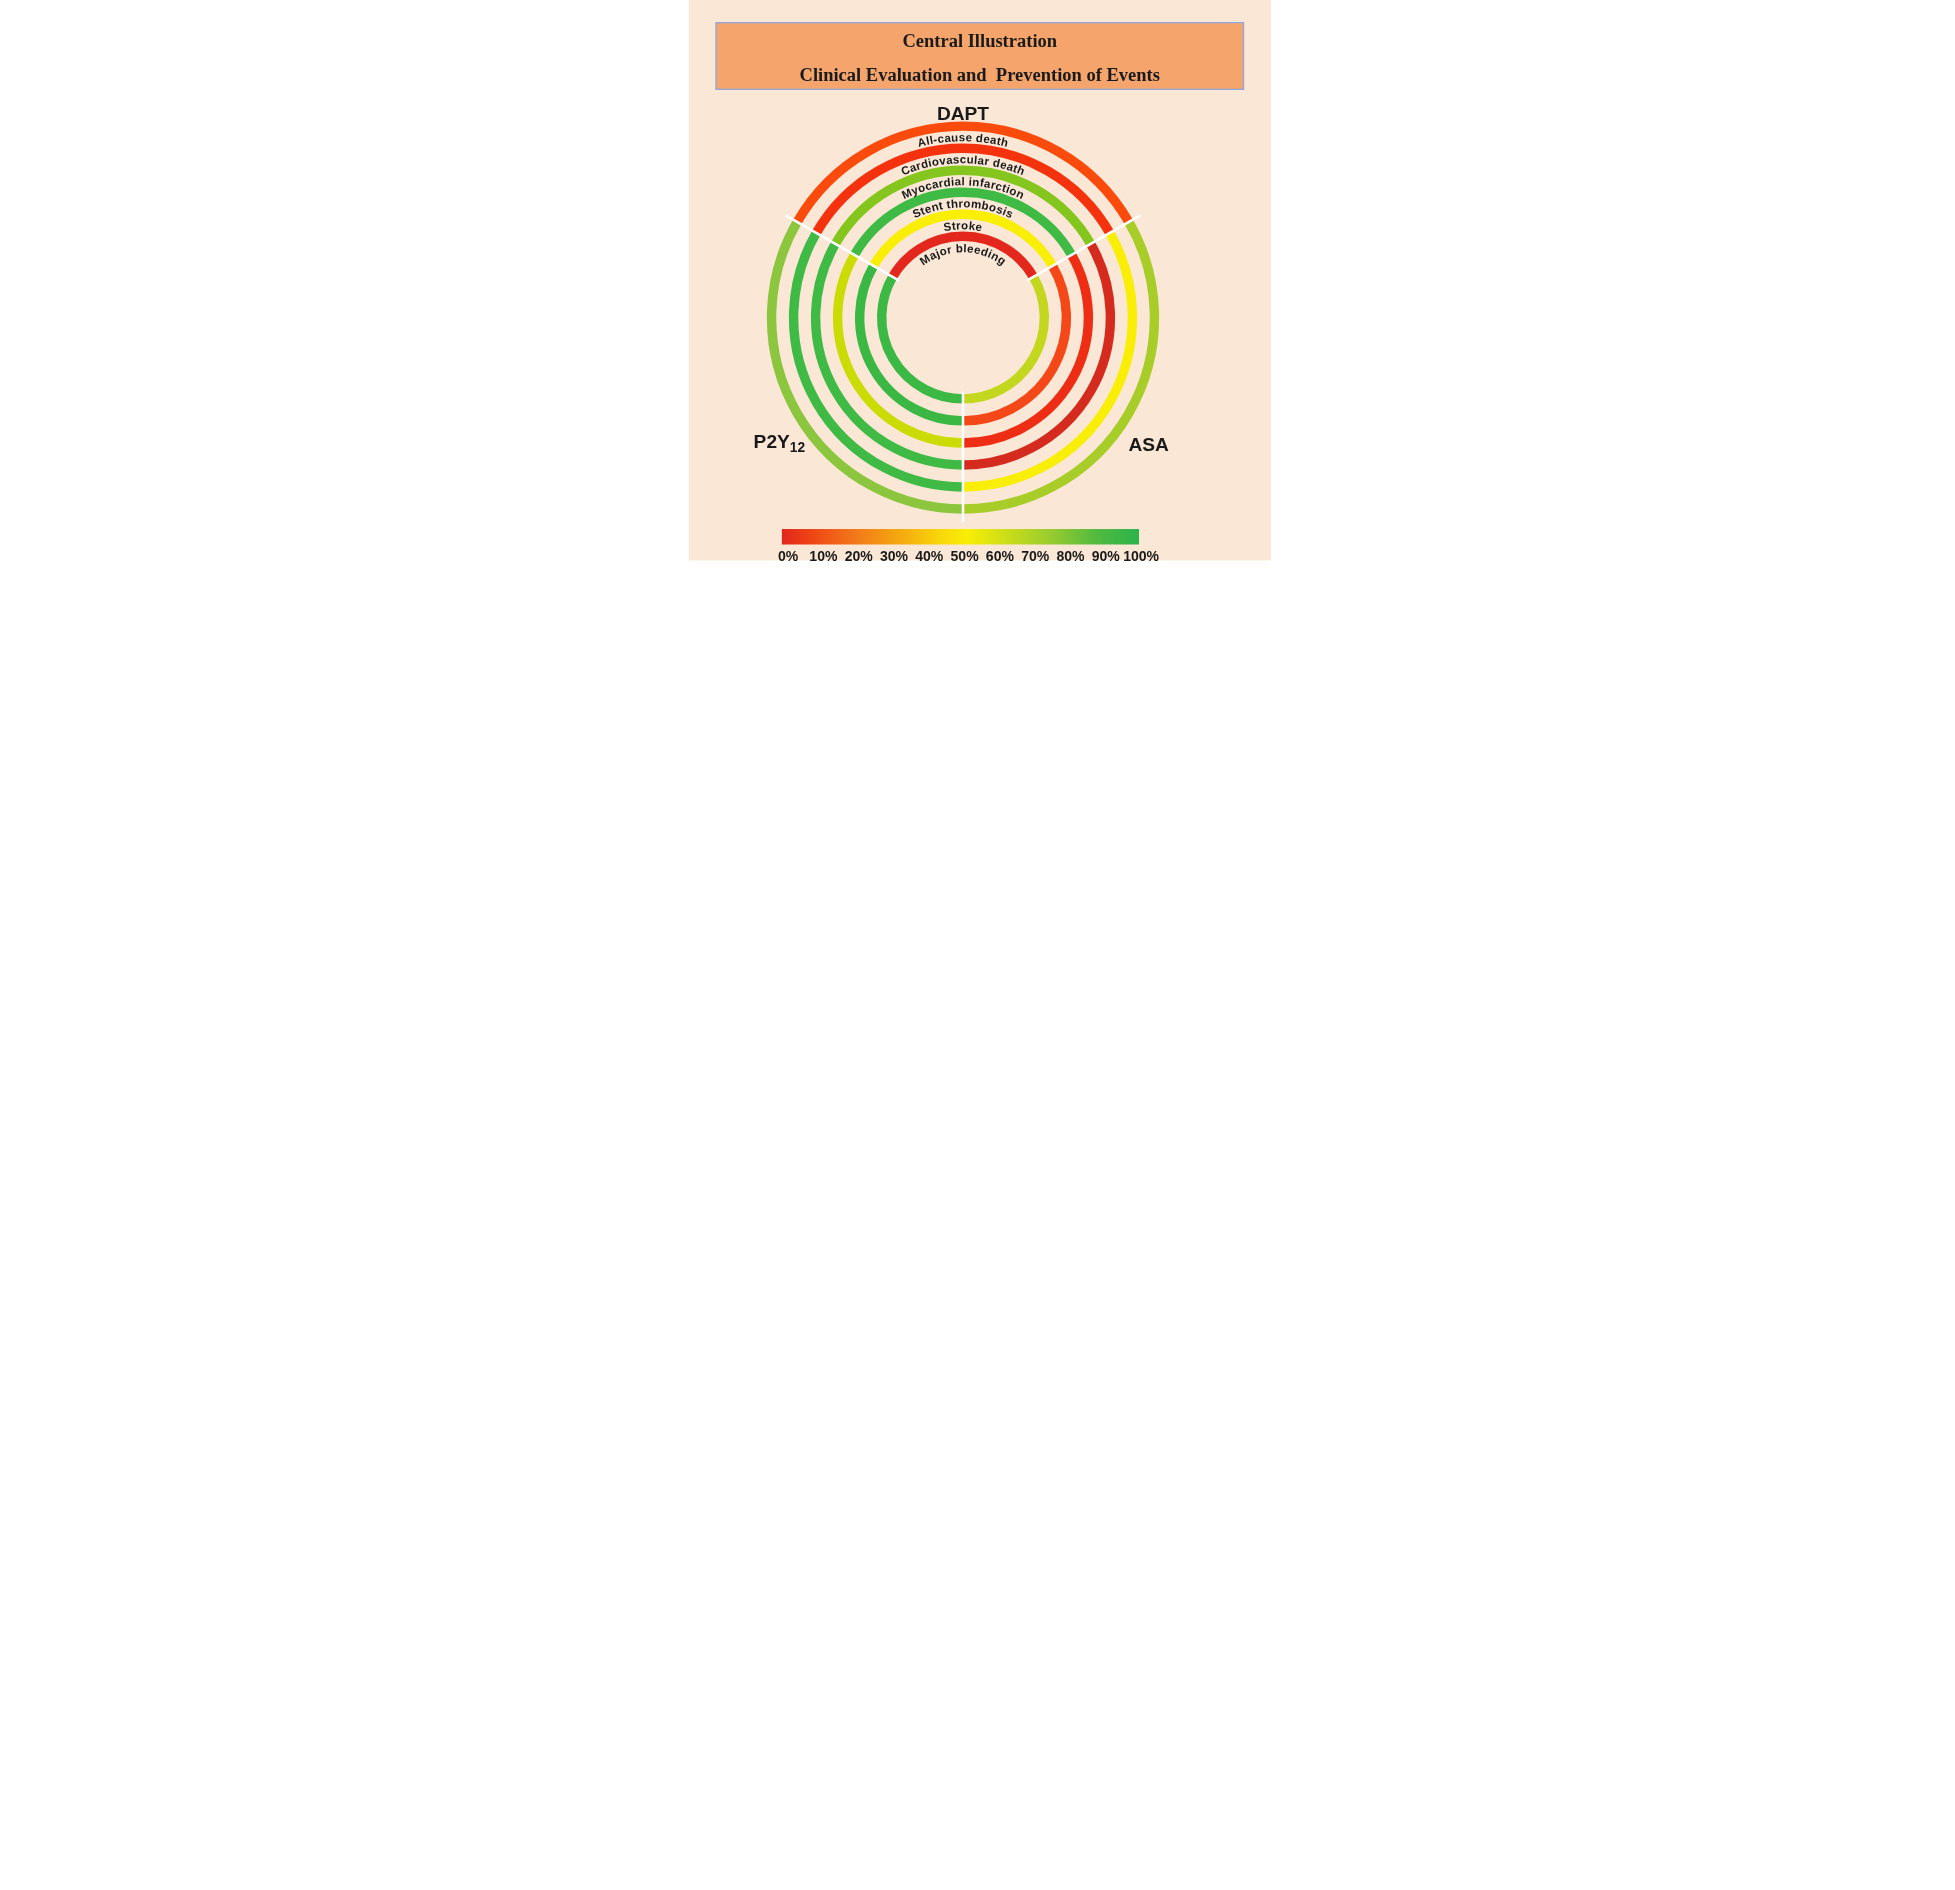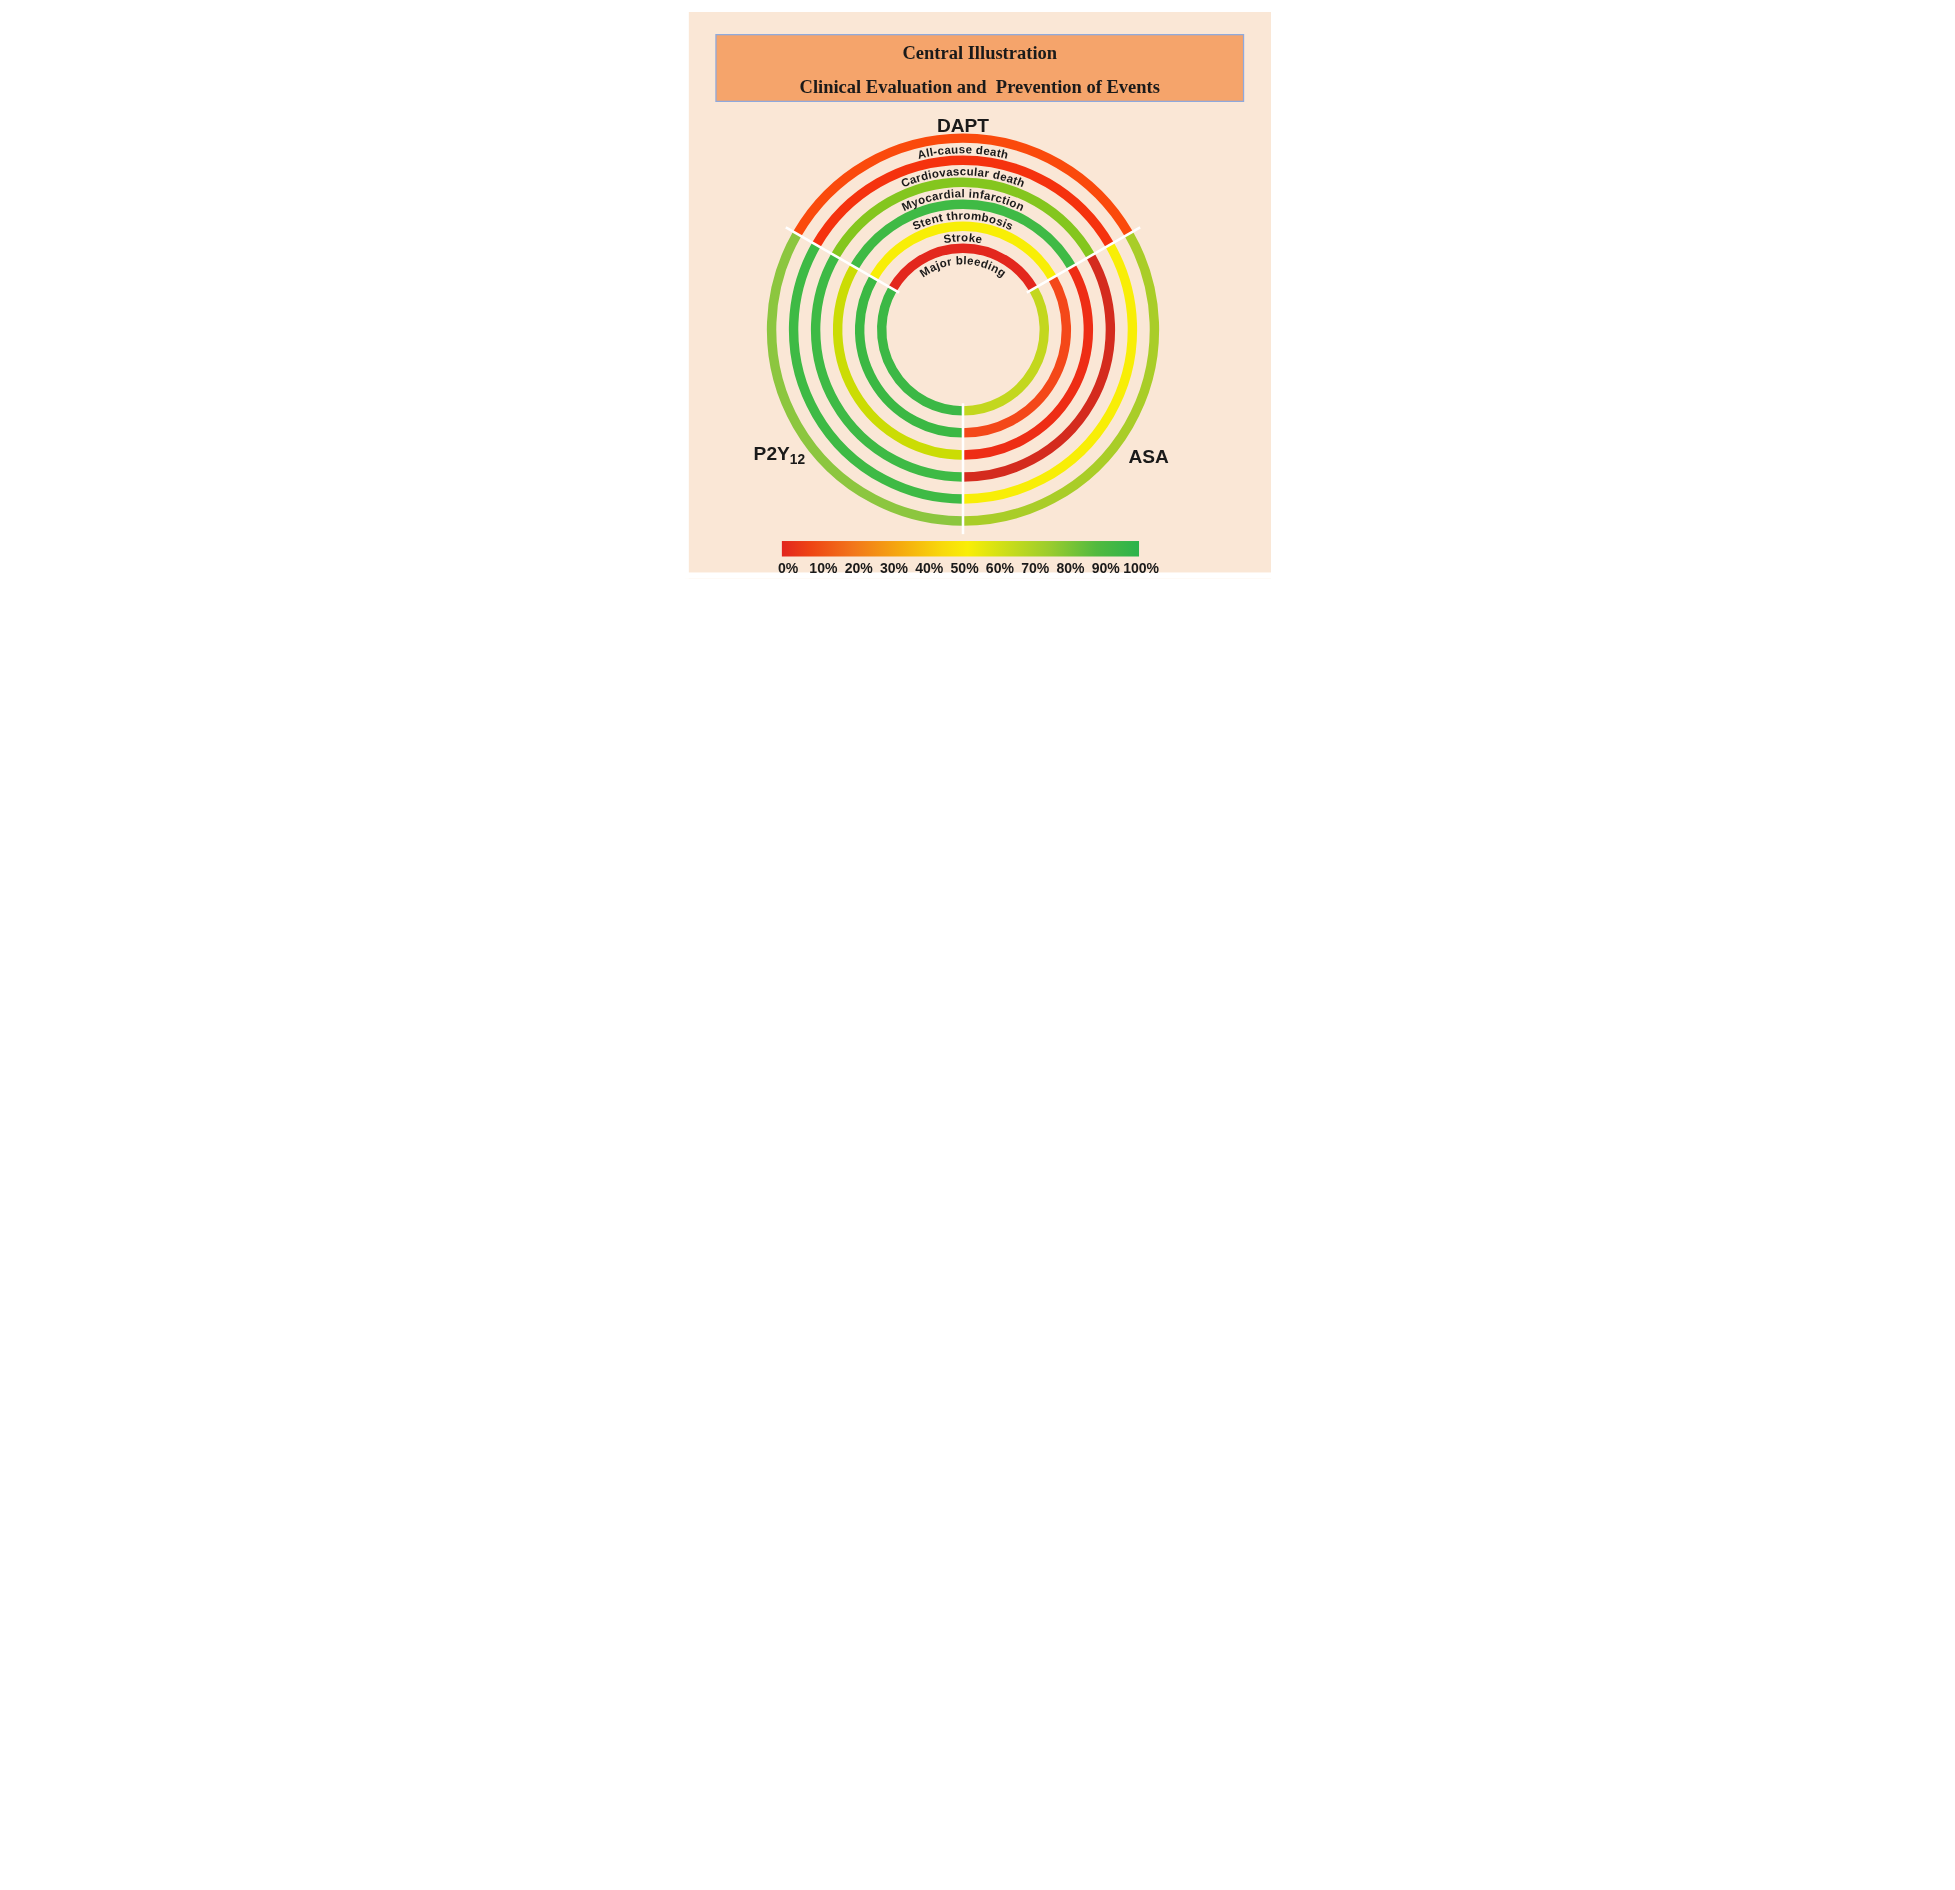--- a/index.html
+++ b/index.html
@@ -1,16 +1,16 @@
 <!DOCTYPE html>
 <html style="font-size:8.5px"><head>
 <meta charset="utf-8">
 <style>
   html,body { margin:0; padding:0; background:#ffffff; }
-  .fig-wrap { width:100%; max-width:586px; margin:12px auto; }
+  .fig-wrap { width:100%; max-width:586px; margin:0 auto; }
   svg { display:block; width:100%; height:auto; }
   text { font-family:"Liberation Sans", sans-serif; fill:#1a1a1a; }
   .title-text { font-family:"Liberation Serif", serif; font-weight:bold; white-space:pre; }
   .sector-label { font-weight:bold; }
   .ring-label { font-weight:bold; letter-spacing:2px; }
   .scale-label { font-weight:bold; }
 </style>
 </head>
 <body>
 

